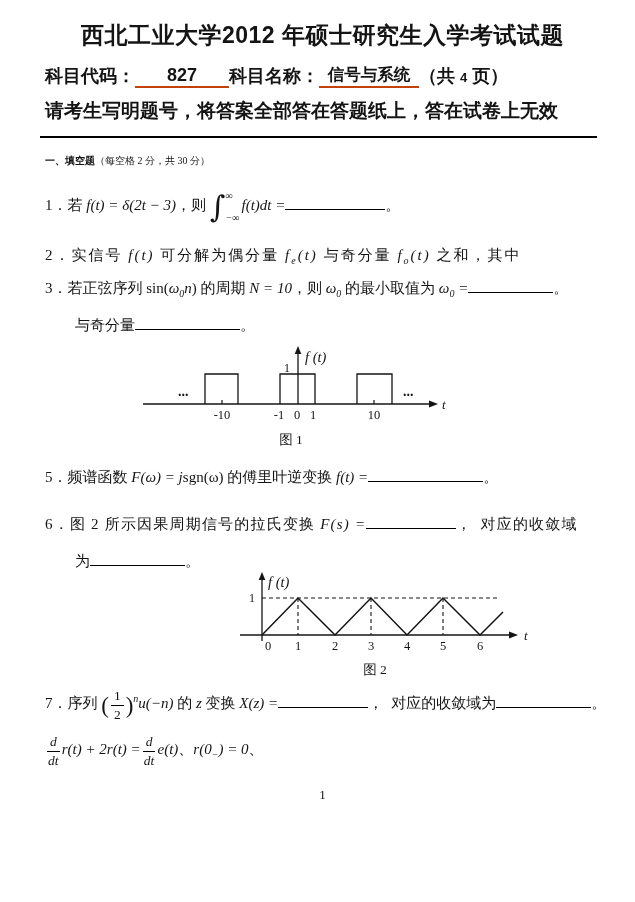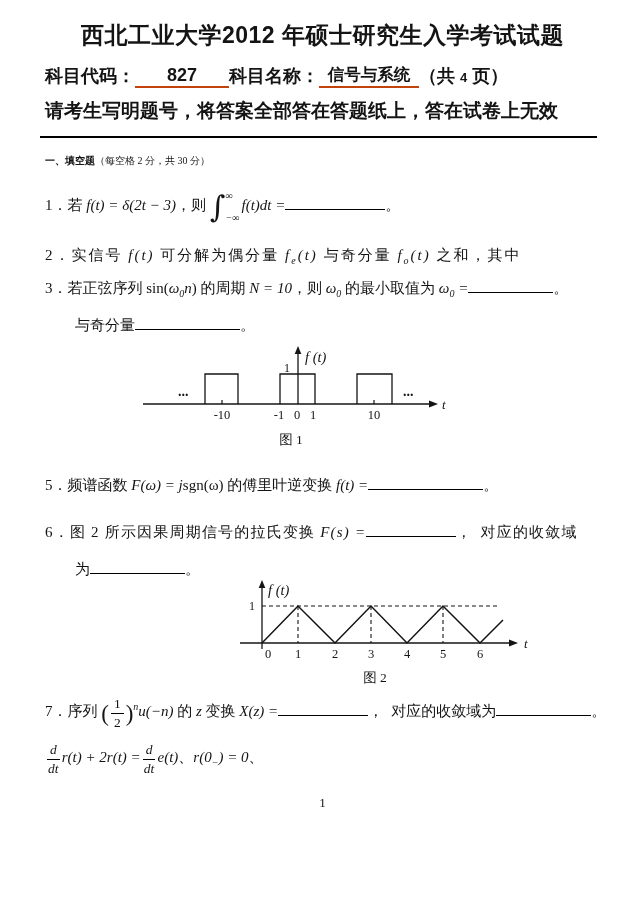--- a/index.html
+++ b/index.html
@@ -17,21 +17,21 @@
   .uline.name { width:100px; font-size:16.5px; }
   .pages-count { font-size:13px; margin:0 5px; }
   .notice { margin-top:10px; text-align:left; font-weight:bold; font-size:19px; }
   .rule { margin-top:12px; margin-left:-5px; border:0; border-top:2.5px solid #000; width:557px; height:0; }
 
   .section { margin-top:16px; font-size:10px; }
   .sec-label { font-weight:bold; font-family:"Liberation Sans","DejaVu Sans",sans-serif; }
 
   .q { font-size:15px; line-height:20px; white-space:nowrap; }
   .mt22{margin-top:22px;} .mt20{margin-top:20px;} .mt18{margin-top:12px;}
-  .mt16{margin-top:16px;} .mt14{margin-top:14px;} .mt12{margin-top:24px;}
+  .mt16{margin-top:16px;} .mt14{margin-top:14px;} .mt12{margin-top:16px;}
   .mt10{margin-top:10px;} .mt26{margin-top:26px;}
   .indent { margin-left:30px; }
   .ls2 { letter-spacing:2px; }
   .ls1 { letter-spacing:1.2px; }
 
   .mi { font-style:italic; }
   sub.s, sup.s { font-size:10px; font-style:italic; line-height:0; }
   .blank { display:inline-block; border-bottom:1.4px solid #000; height:15px; vertical-align:baseline; }
   .gap { display:inline-block; width:12px; }
   .gap-sm { display:inline-block; width:8px; }

